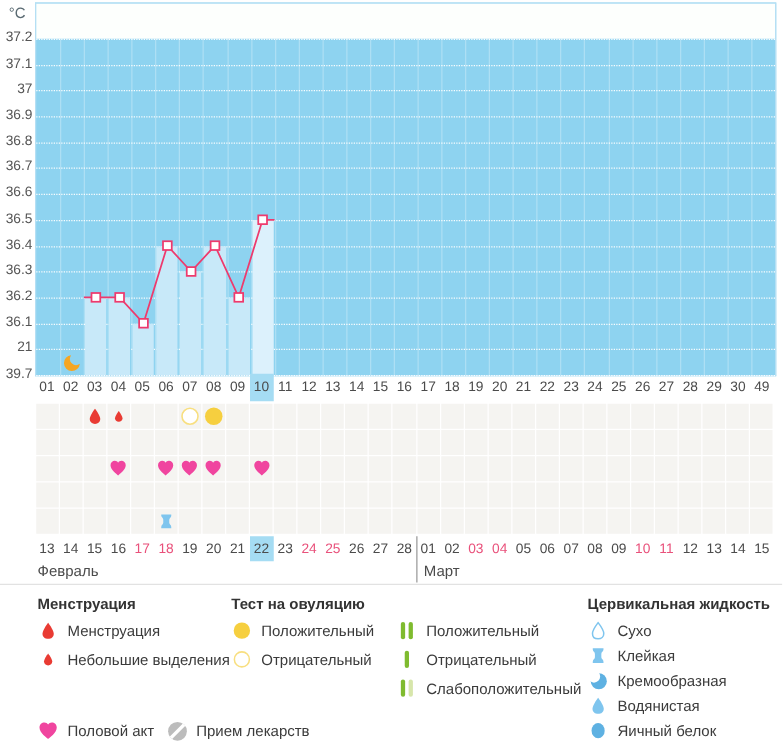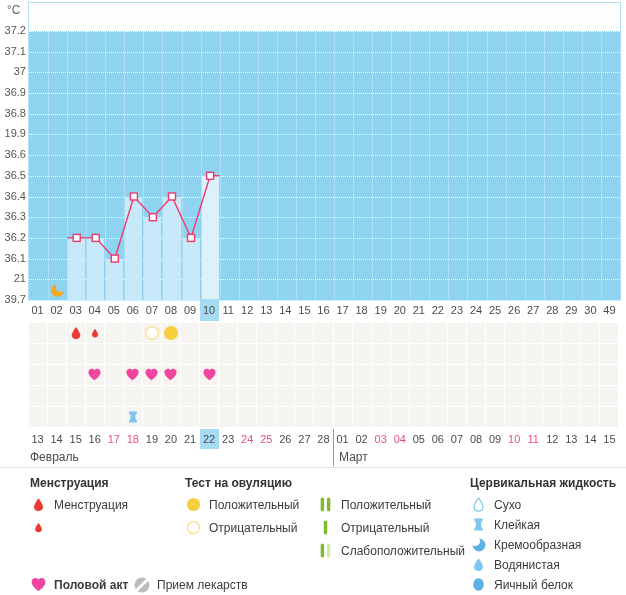--- a/index.html
+++ b/index.html
@@ -30,21 +30,21 @@
 <body>
 
 <div class="root" id="root">
   <div class="unit">°C</div>
   <div id="yaxis">
       <div class="ytick" style="left: 0px; top: 23px;">37.2</div>
       <div class="ytick" style="left: 0px; top: 43.6923px;">37.1</div>
       <div class="ytick" style="left: 0px; top: 64.3846px;">37</div>
       <div class="ytick" style="left: 0px; top: 85.0769px;">36.9</div>
       <div class="ytick" style="left: 0px; top: 105.769px;">36.8</div>
-      <div class="ytick" style="left: 0px; top: 126.462px;">19.9</div>
+      <div class="ytick" style="left: 0px; top: 126.462px;">36.7</div>
       <div class="ytick" style="left: 0px; top: 147.154px;">36.6</div>
       <div class="ytick" style="left: 0px; top: 167.846px;">36.5</div>
       <div class="ytick" style="left: 0px; top: 188.538px;">36.4</div>
       <div class="ytick" style="left: 0px; top: 209.231px;">36.3</div>
       <div class="ytick" style="left: 0px; top: 229.923px;">36.2</div>
       <div class="ytick" style="left: 0px; top: 250.615px;">36.1</div>
       <div class="ytick" style="left: 0px; top: 271.308px;">21</div>
       <div class="ytick" style="left: 0px; top: 292px;">39.7</div>
     </div>
   <div id="plot">
@@ -406,20 +406,21 @@
           </svg>
         </span>
         <span class="lg-txt">Менструация</span>
       </div>
       <div class="lg-item" style="left: 30px; top: 49px;">
         <span class="lg-ic">
           <svg width="11" height="11" viewBox="0 0 16 16">
             <path d="M8 1.2C8 1.2 3.2 7.4 3.2 10.6 3.2 13.4 5.3 15 8 15 10.7 15 12.8 13.4 12.8 10.6 12.8 7.4 8 1.2 8 1.2Z" fill="#e93b33"></path>
           </svg>
         </span>
+        <span class="lg-txt">Небольшие выделения</span>
       </div>
       <div class="lg-header" style="left: 185px; top: 6px;">Тест на овуляцию</div>
       <div class="lg-item" style="left: 185px; top: 26px;">
         <span class="lg-ic">
           <svg width="15" height="15" viewBox="0 0 16 16">
             <circle cx="8" cy="8" r="7" fill="#f6cf3f"></circle>
           </svg>
         </span>
         <span class="lg-txt">Положительный</span>
       </div>
@@ -492,21 +493,21 @@
         <span class="lg-txt">Яичный белок</span>
       </div>
       <div class="lg-item" style="left: 470px; top: 86px;">
         <span class="lg-ic">
           <svg width="15" height="15" viewBox="0 0 16 16">
             <path d="M8 1.2C8 1.2 3.2 7.4 3.2 10.6 3.2 13.4 5.3 15 8 15 10.7 15 12.8 13.4 12.8 10.6 12.8 7.4 8 1.2 8 1.2Z" fill="#7fc5ee"></path>
           </svg>
         </span>
         <span class="lg-txt">Водянистая</span>
       </div>
-      <div class="lg-item" style="left: 30px; top: 106px; font-weight: bold;">
+      <div class="lg-item" style="left: 30px; top: 106px;">
         <span class="lg-ic">
           <svg width="17" height="17" viewBox="0 0 16 16">
             <path d="M8 14.2C7.2 13.6 1.5 9.6 1.5 5.6 1.5 3.2 3.3 1.8 5.2 1.8 6.4 1.8 7.4 2.4 8 3.4 8.6 2.4 9.6 1.8 10.8 1.8 12.7 1.8 14.5 3.2 14.5 5.6 14.5 9.6 8.8 13.6 8 14.2Z" fill="#f0459f"></path>
           </svg>
         </span>
         <span class="lg-txt">Половой акт</span>
       </div>
       <div class="lg-item" style="left: 133px; top: 106px;">
         <span class="lg-ic">
           <svg width="16" height="16" viewBox="0 0 16 16">

